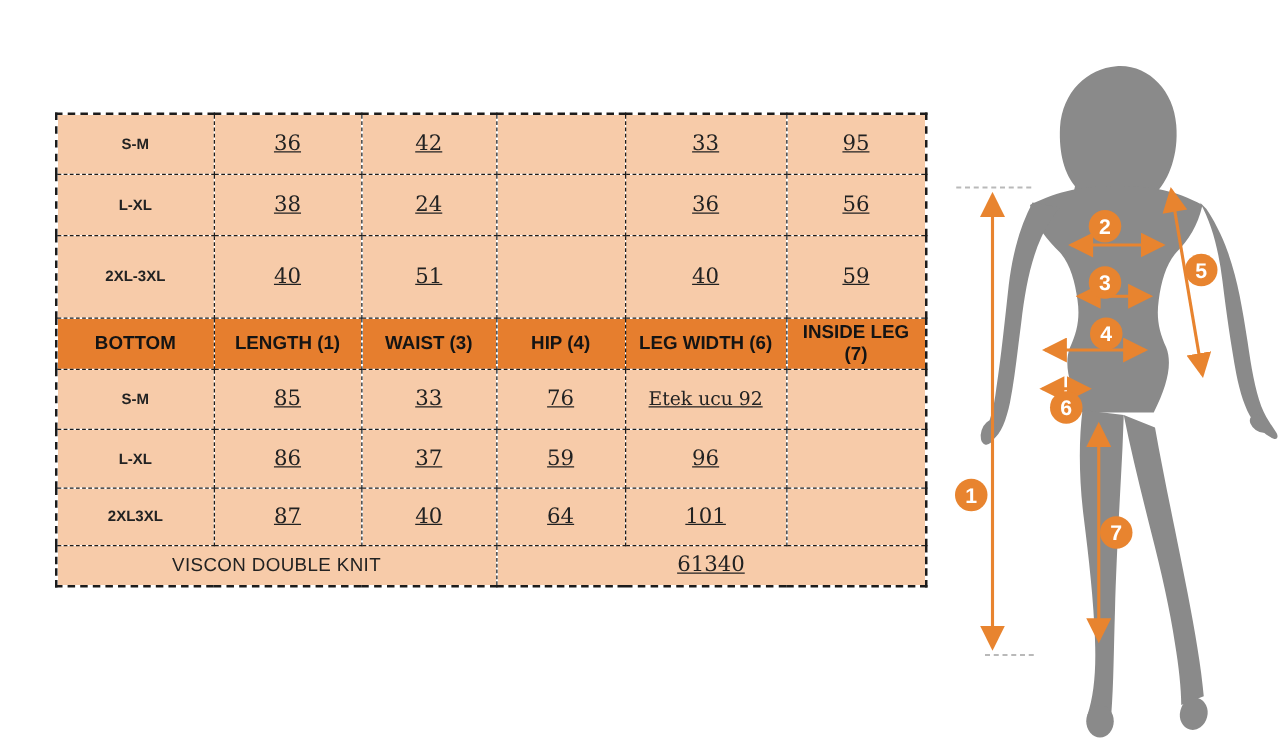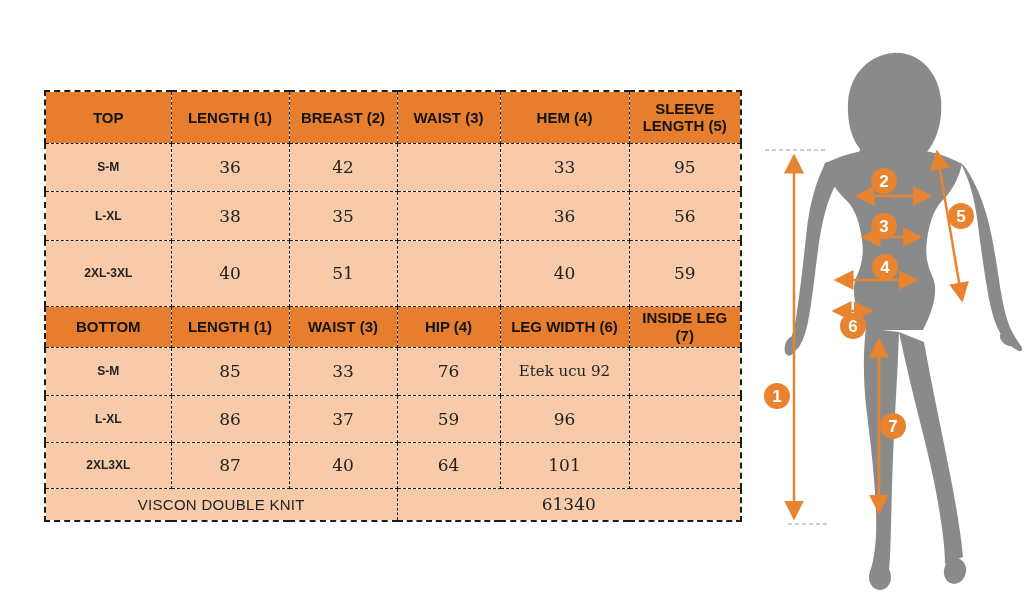--- a/index.html
+++ b/index.html
@@ -19,20 +19,21 @@
   }
   tr.hdr td {
     background:#E67E2E; color:#141414;
     font-weight:bold; font-size:15px; line-height:1.15;
   }
   tr.body td { background:#F7CBA9; color:#222; }
   td.size-label { font-weight:bold; font-size:12px; color:#141414; }
   td.val {
     font-family:"DejaVu Serif", serif; font-size:17px; color:#2a2a2a;
     font-weight:400;
+    text-decoration:underline;
   }
   td.fabric-val { font-size:15px; letter-spacing:0.3px; color:#222; }
   .notes {
     position:absolute; left:721px; top:546px;
     font-size:14px; line-height:17px; color:#1a1a1a;
   }
   .figure-svg { position:absolute; left:760px; top:40px; }
   .badge-circle { fill:#E8842F; }
   .badge-num {
     fill:#ffffff; font-family:"Liberation Sans", sans-serif;
@@ -51,42 +52,34 @@
     <colgroup>
       <col style="width:126px">
         <col style="width:118px">
         <col style="width:108px">
       <col style="width:103px">
         <col style="width:129px">
         <col style="width:112px">
     </colgroup>
 
     <tbody>
-        <tr class="hdr" style="height:52px">
-      <td>TOP</td>
-      <td>LENGTH (1)</td>
-      <td>BREAST (2)</td>
-      <td>WAIST (3)</td>
-      <td>HEM (4)</td>
-      <td>SLEEVE LENGTH (5)</td>
-    </tr>
 
     <tr class="body" style="height:48px">
       <td class="size-label">S-M</td>
       <td class="val">36</td>
       <td class="val">42</td>
       <td class="val"></td>
       <td class="val">33</td>
       <td class="val">95</td>
     </tr>
 
     <tr class="body" style="height:49px">
       <td class="size-label">L-XL</td>
       <td class="val">38</td>
-      <td class="val">35</td>
+      <td class="val">24</td>
       <td class="val"></td>
       <td class="val">36</td>
       <td class="val">56</td>
     </tr>
 
     <tr class="body" style="height:66px">
       <td class="size-label">2XL-3XL</td>
       <td class="val">40</td>
       <td class="val">51</td>
       <td class="val"></td>

